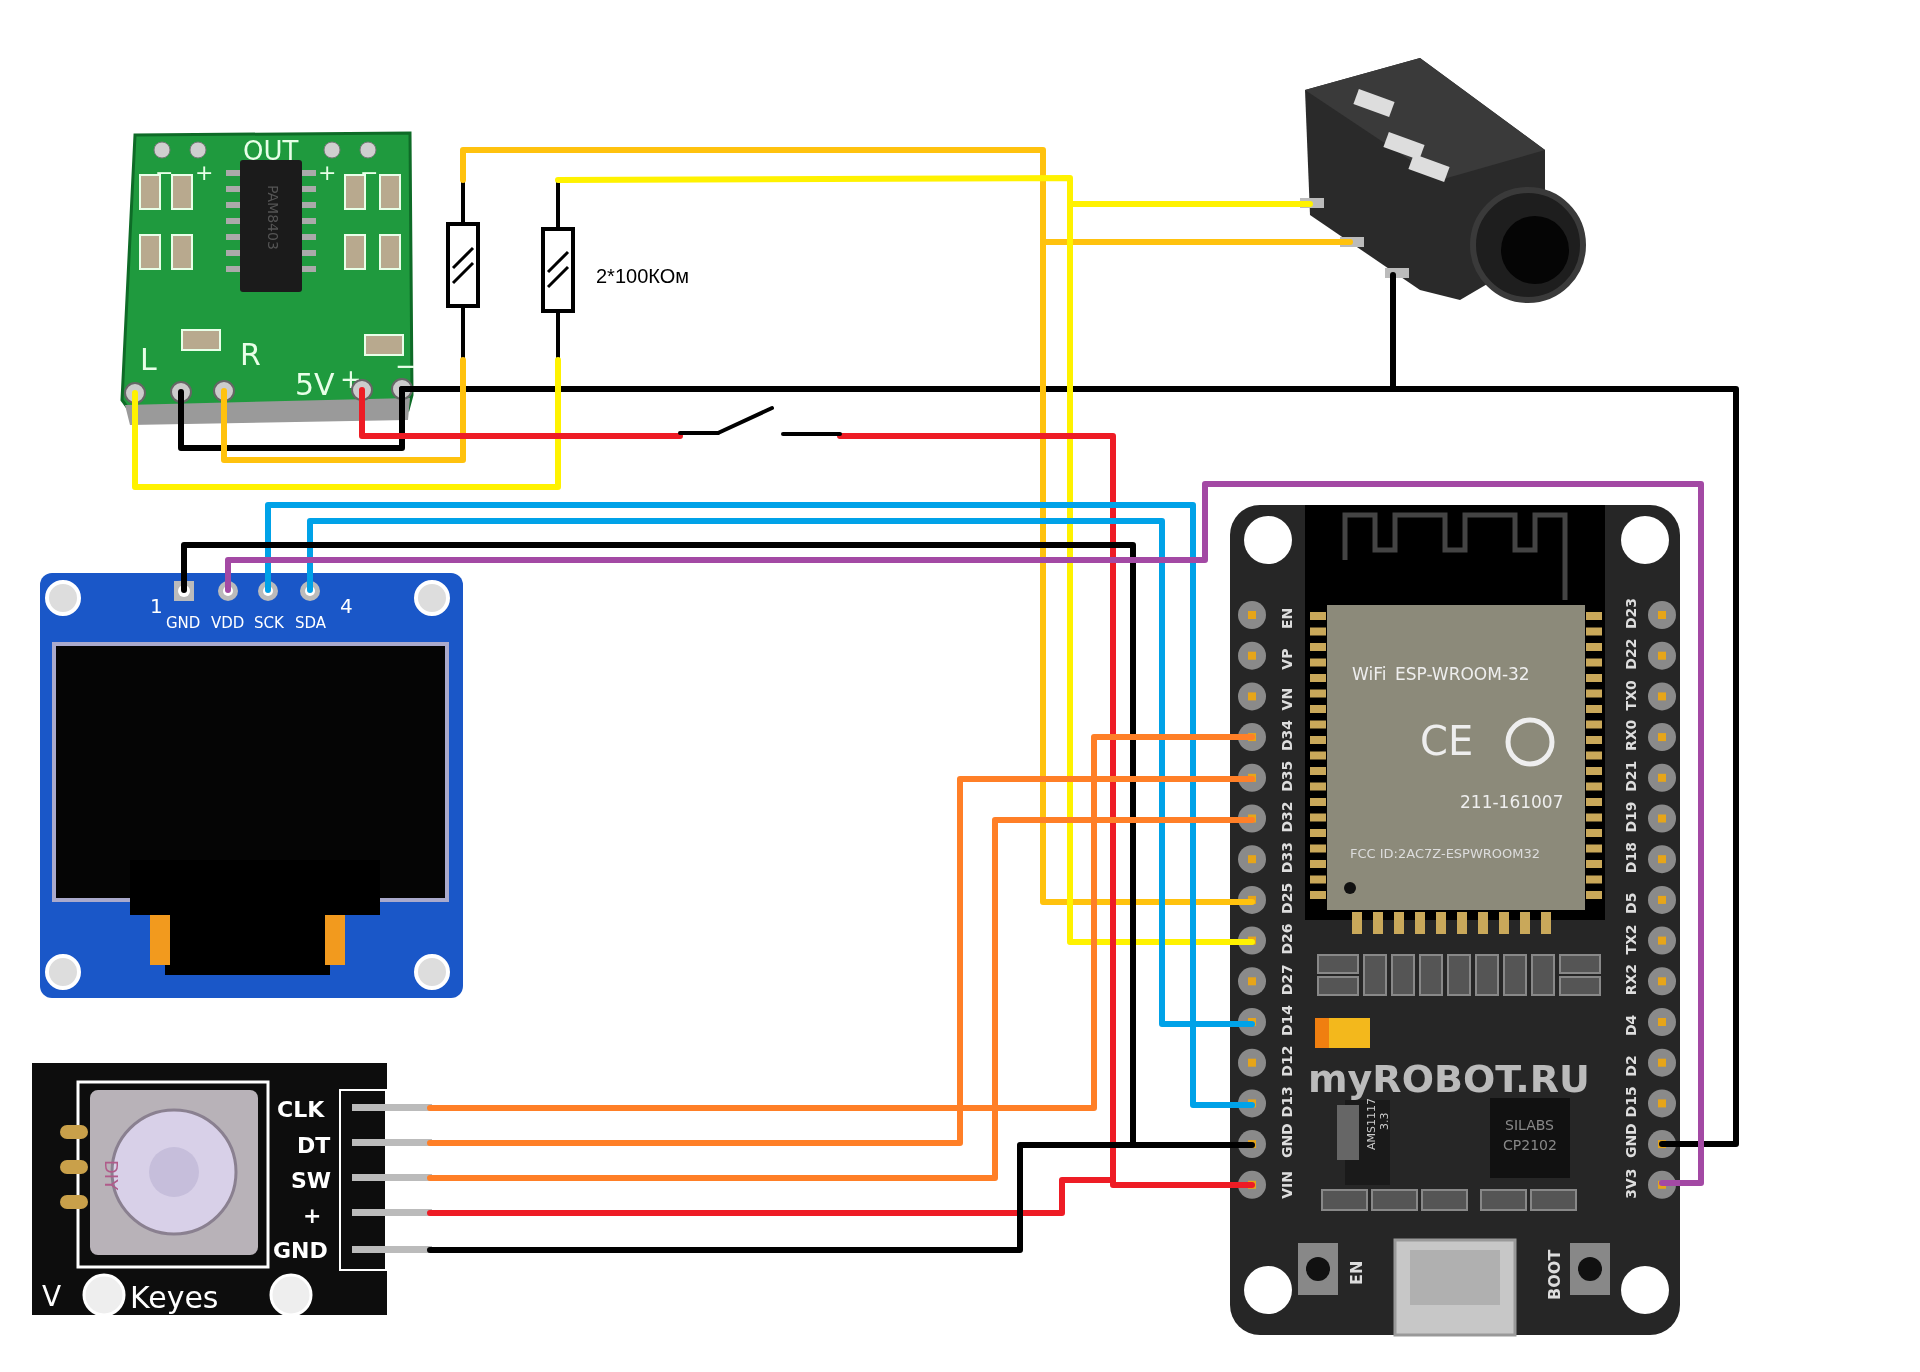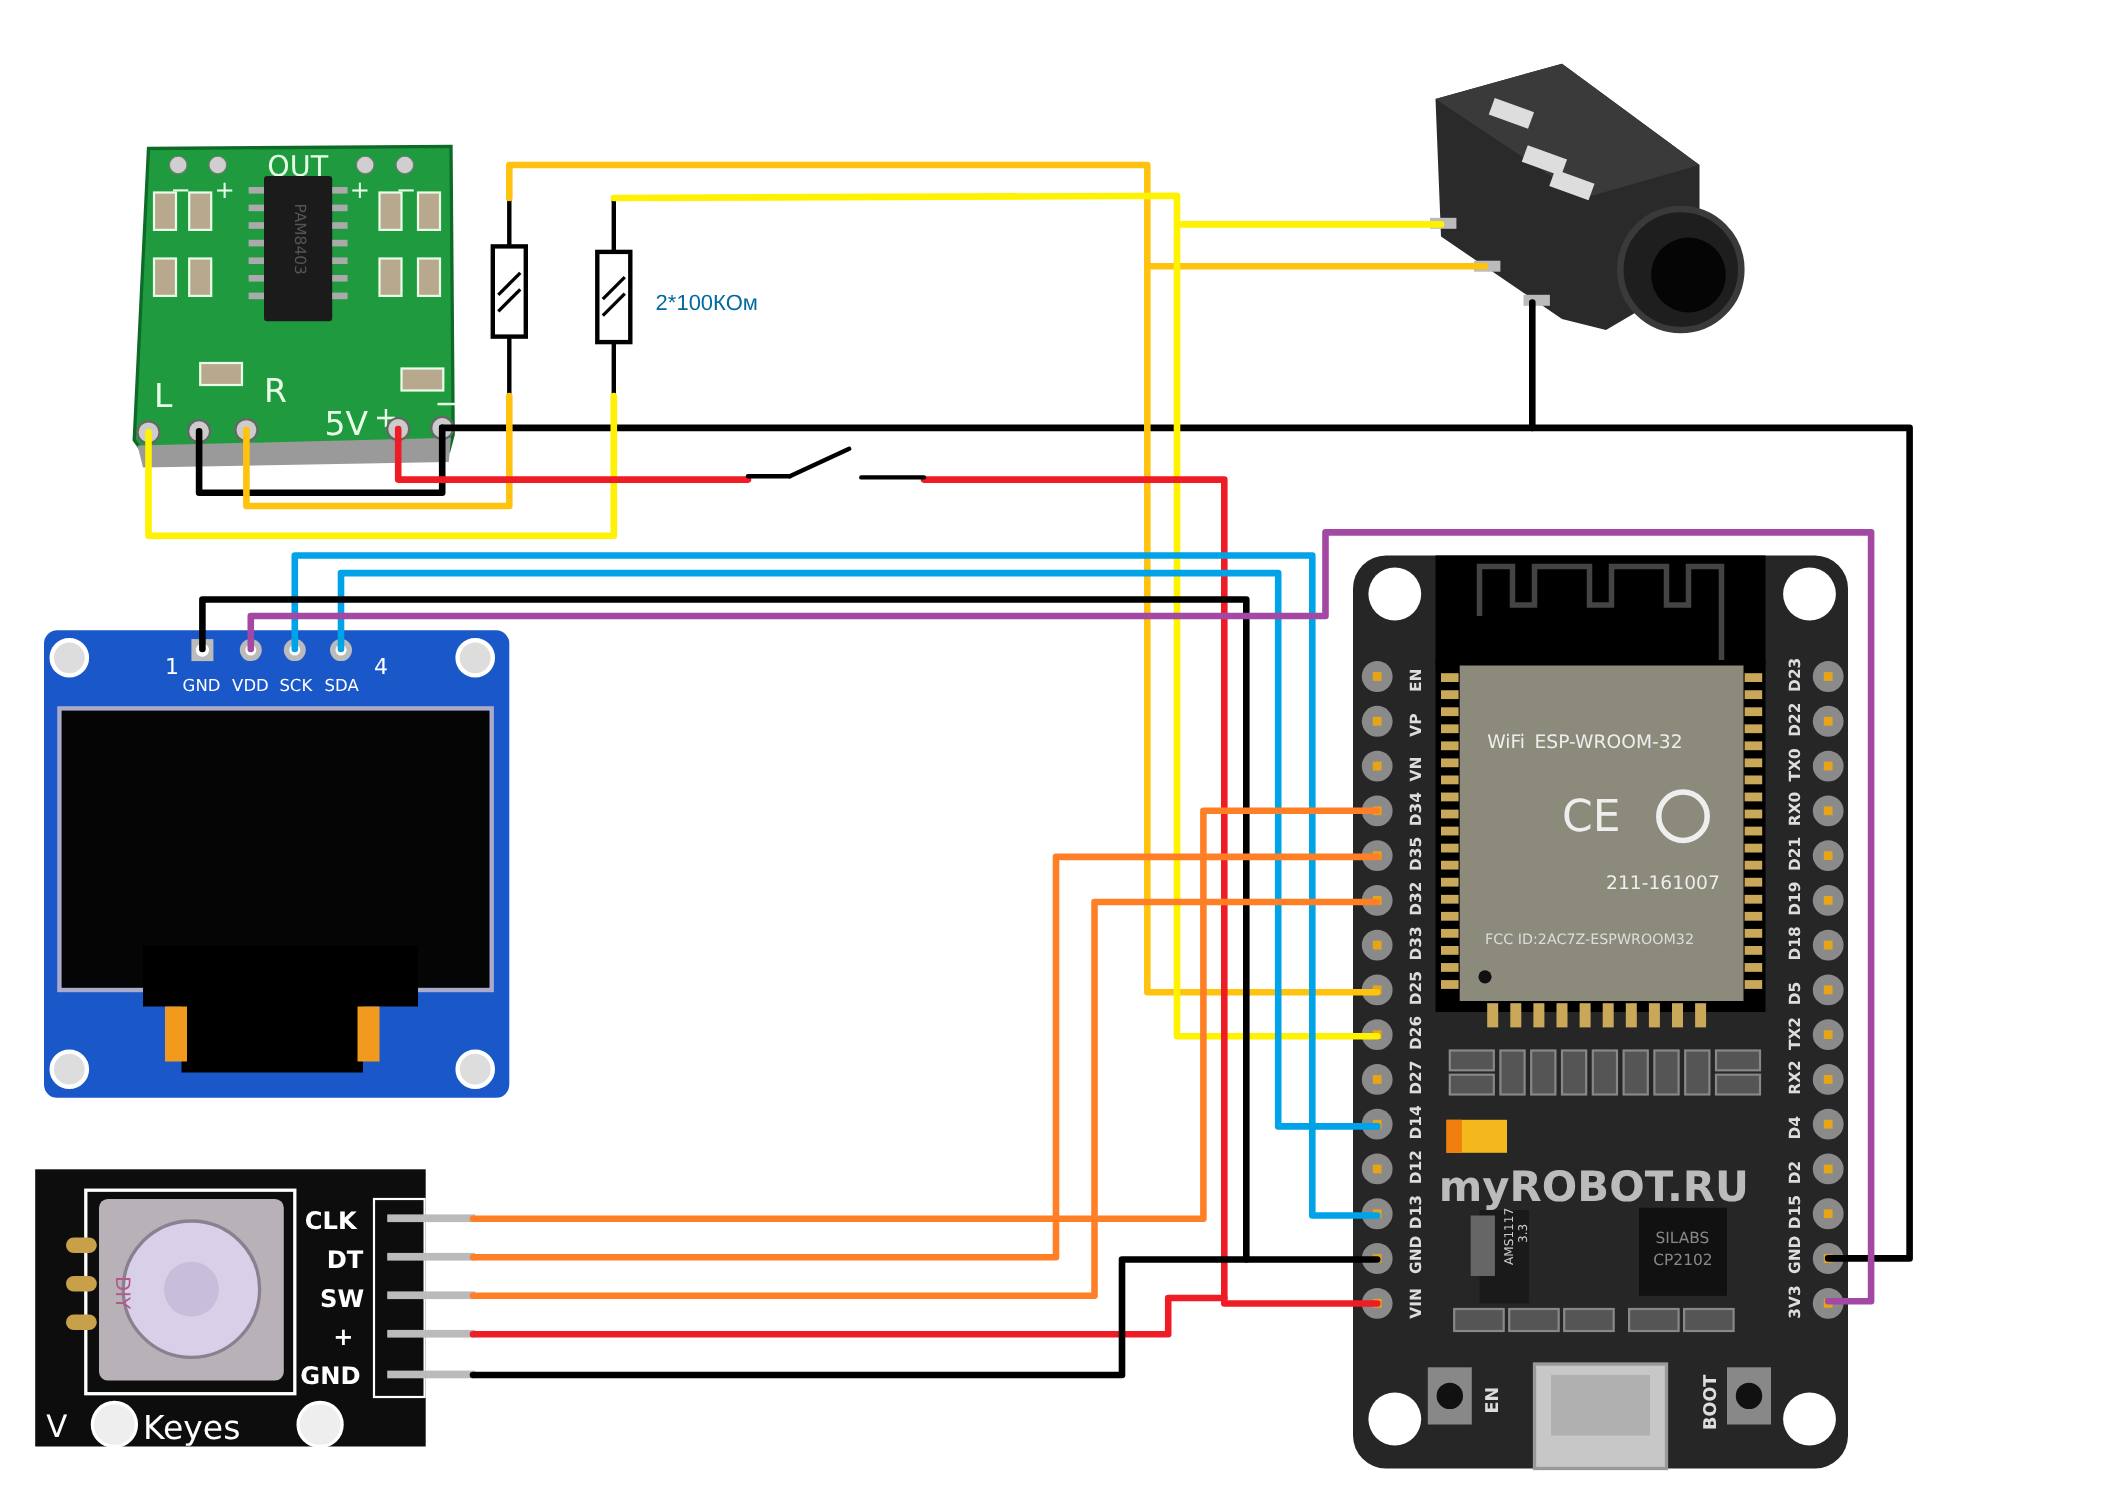--- a/index.html
+++ b/index.html
@@ -1,19 +1,19 @@
 <!DOCTYPE html>
 <html><head>
 <meta charset="utf-8">
 <style>
   html,body{margin:0;padding:0;background:#fff;}
   body{width:1920px;height:1372px;position:relative;overflow:hidden;font-family:"DejaVu Sans",sans-serif;}
   #stage{position:absolute;left:0;top:0;width:1920px;height:1372px;}
   .lbl{position:absolute;white-space:nowrap;}
-  .res-label{left:596px;top:265px;font-size:20px;color:#0369a1;font-family:"Liberation Sans",sans-serif;}
+  .res-label{left:596px;top:265px;font-size:20px;color:#000000;font-family:"Liberation Sans",sans-serif;}
   .watermark{left:660px;top:1308px;font-size:44px;color:#111;font-family:"Liberation Sans",sans-serif;}
   svg text{font-family:"DejaVu Sans",sans-serif;}
 </style>
 </head>
 <body>
 
 <div id="stage">
 <svg id="svg" width="1920" height="1372" viewBox="0 0 1920 1372" xmlns="http://www.w3.org/2000/svg">
 
   <g>

